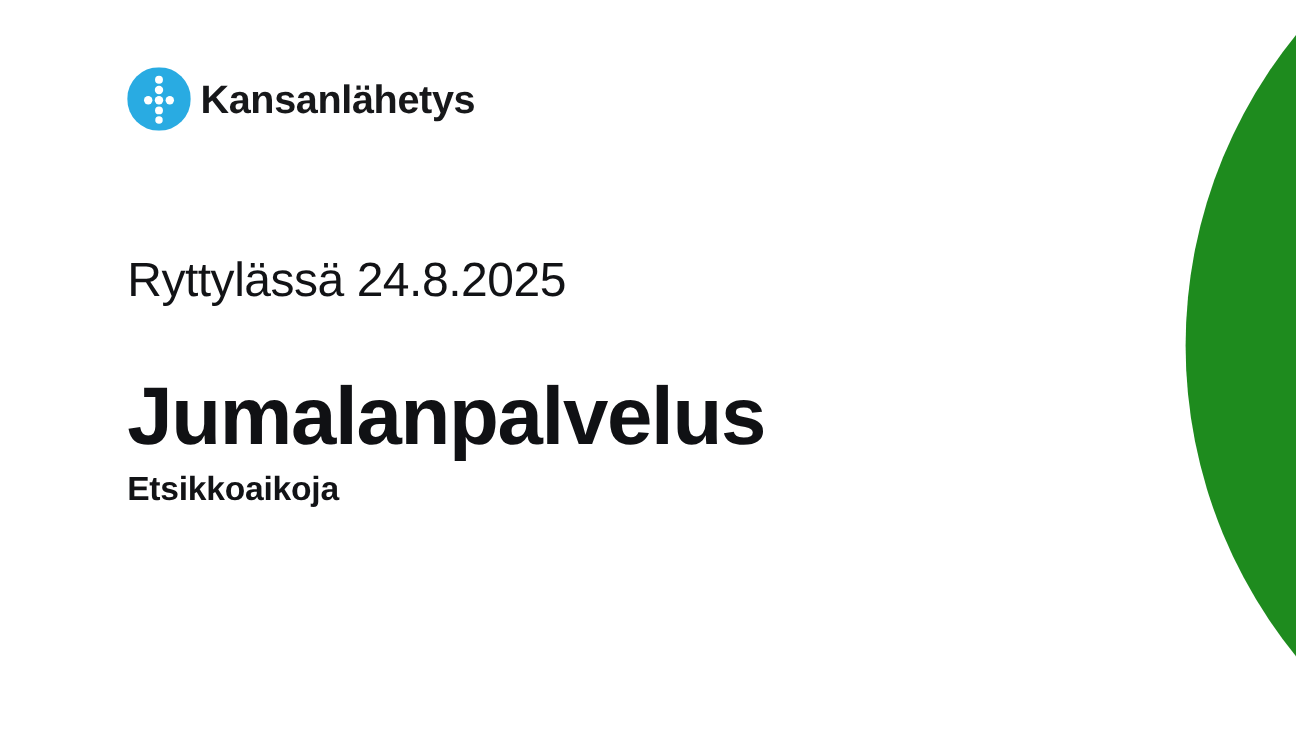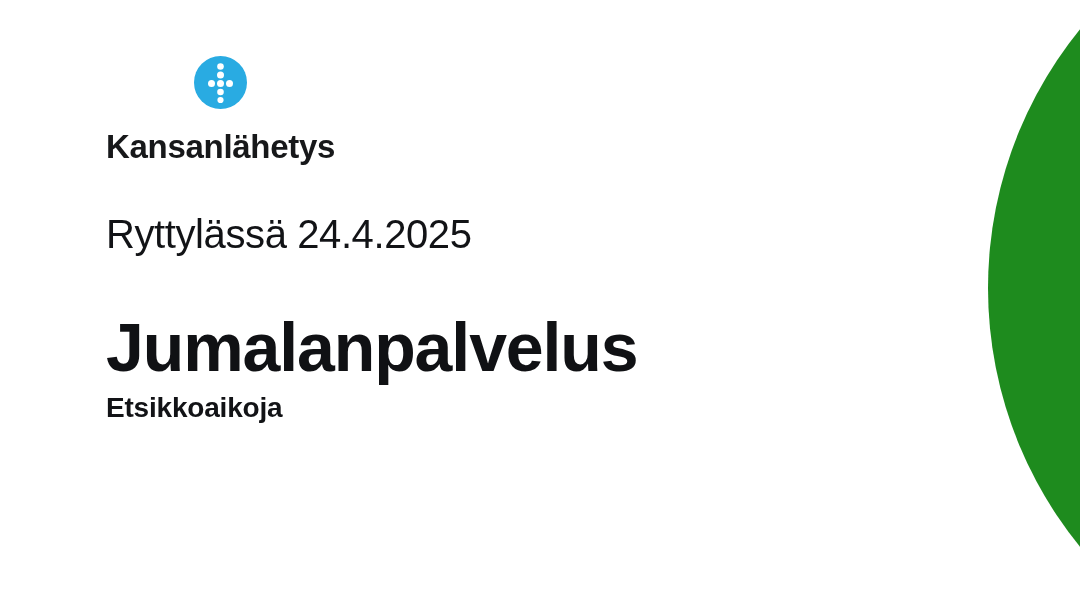--- a/index.html
+++ b/index.html
@@ -44,22 +44,21 @@
     z-index: 2;
   }
 
   
   .brand {
     position: absolute;
     left: 106px;
     top: 56px;
     display: flex;
     align-items: center;
-    gap: 21px;
-    flex-direction: column;
+    gap: 8px;
   }
   .brand-mark {
     width: 53px;
     height: 53px;
     flex: 0 0 53px;
     border-radius: 50%;
     display: block;
   }
   .brand-mark svg {
     display: block;
@@ -144,19 +143,19 @@
           <circle cx="26.5" cy="44.0" r="3.1" fill="#ffffff"></circle>
 
           <circle cx="17.5" cy="27.5" r="3.5" fill="#ffffff"></circle>
           <circle cx="35.5" cy="27.5" r="3.5" fill="#ffffff"></circle>
         </svg>
       </span>
       <span class="brand-name">Kansanlähetys</span>
     </div>
 
     <div class="text-block">
-      <p class="kicker">Ryttylässä 24.4.2025</p>
+      <p class="kicker">Ryttylässä 24.8.2025</p>
       <h1 class="title">Jumalanpalvelus</h1>
       <p class="subtitle">Etsikkoaikoja</p>
     </div>
 
   </div>
 </div>
 
 </body></html>

